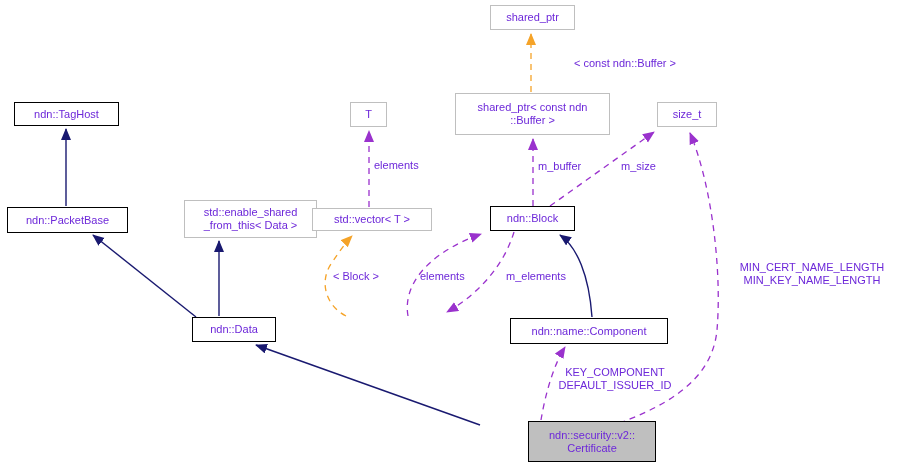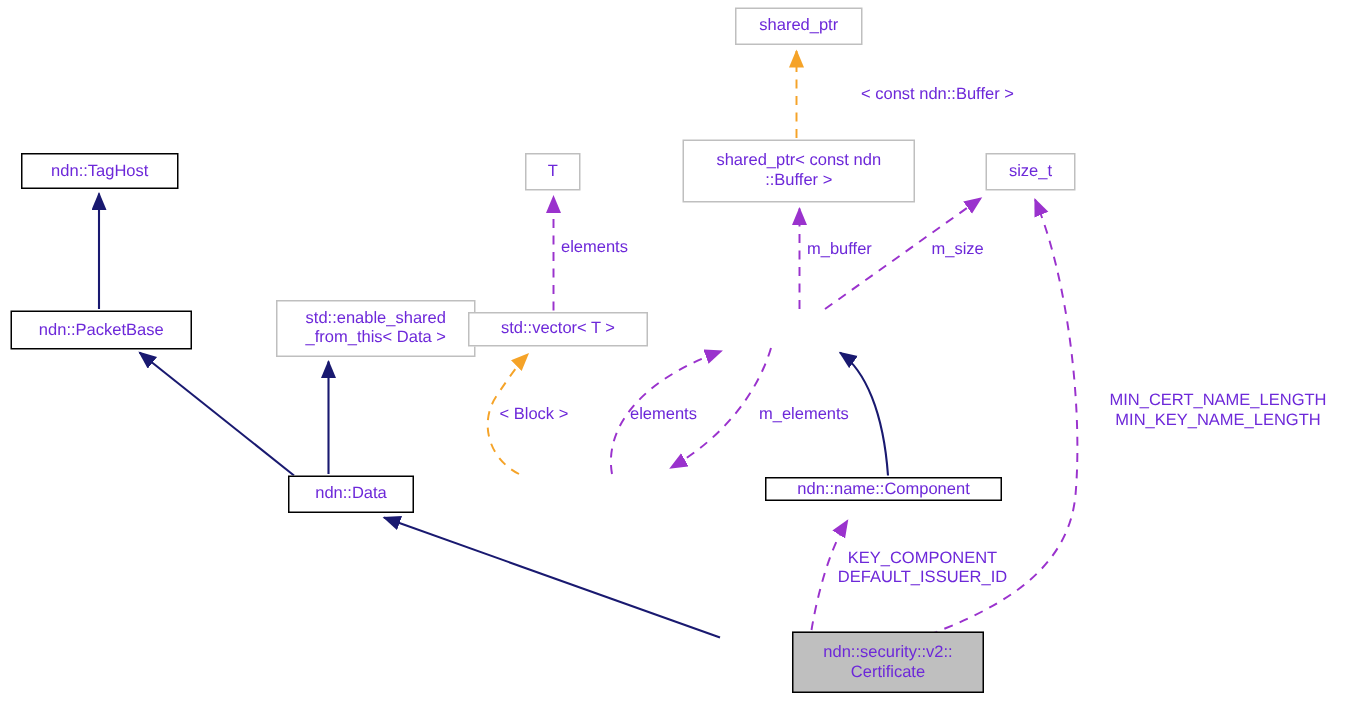--- a/index.html
+++ b/index.html
@@ -59,22 +59,23 @@
   <div class="node ext" style="left:490px;top:5px;width:85px;height:25px;">shared_ptr</div>
   <div class="node doc" style="left:14px;top:102px;width:105px;height:24px;">ndn::TagHost</div>
   <div class="node ext" style="left:350px;top:102px;width:37px;height:25px;">T</div>
   <div class="node ext" style="left:455px;top:93px;width:155px;height:42px;">shared_ptr&lt; const ndn
 ::Buffer &gt;</div>
   <div class="node ext" style="left:657px;top:102px;width:60px;height:25px;">size_t</div>
   <div class="node doc" style="left:7px;top:207px;width:121px;height:26px;">ndn::PacketBase</div>
   <div class="node ext" style="left:152px;top:200px;width:133px;height:38px;margin-left:32px;">std::enable_shared
 _from_this&lt; Data &gt;</div>
   <div class="node ext" style="left:312px;top:208px;width:120px;height:23px;">std::vector&lt; T &gt;</div>
+  <div class="node doc" style="left:490px;top:206px;width:85px;height:25px;">ndn::Block</div>
   <div class="node doc" style="left:192px;top:317px;width:84px;height:25px;">ndn::Data</div>
-  <div class="node doc" style="left:510px;top:318px;width:158px;height:16px;">ndn::name::Component</div>
+  <div class="node doc" style="left:510px;top:318px;width:158px;height:26px;">ndn::name::Component</div>
   <div class="node current" style="left:480px;top:421px;width:128px;height:41px;">ndn::security::v2::
 Certificate</div>
 
   <div class="elabel" style="left:538px;top:57px;margin-left:36px;">&lt; const ndn::Buffer &gt;</div>
   <div class="elabel" style="left:374px;top:159px;">elements</div>
   <div class="elabel" style="left:538px;top:160px;">m_buffer</div>
   <div class="elabel" style="left:621px;top:160px;">m_size</div>
   <div class="elabel" style="left:333px;top:270px;">&lt; Block &gt;</div>
   <div class="elabel" style="left:420px;top:270px;">elements</div>
   <div class="elabel" style="left:506px;top:270px;">m_elements</div>

